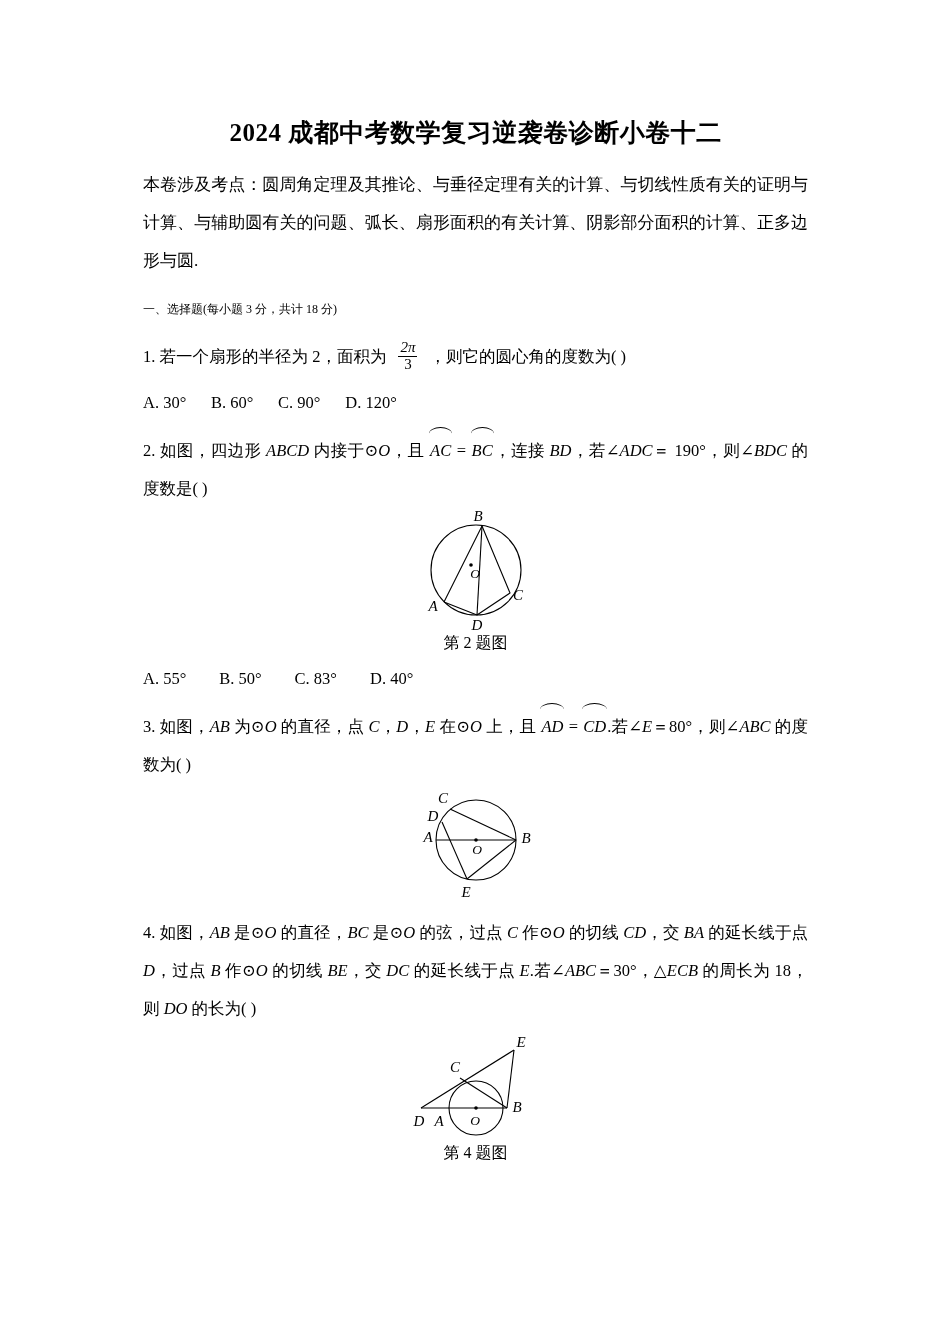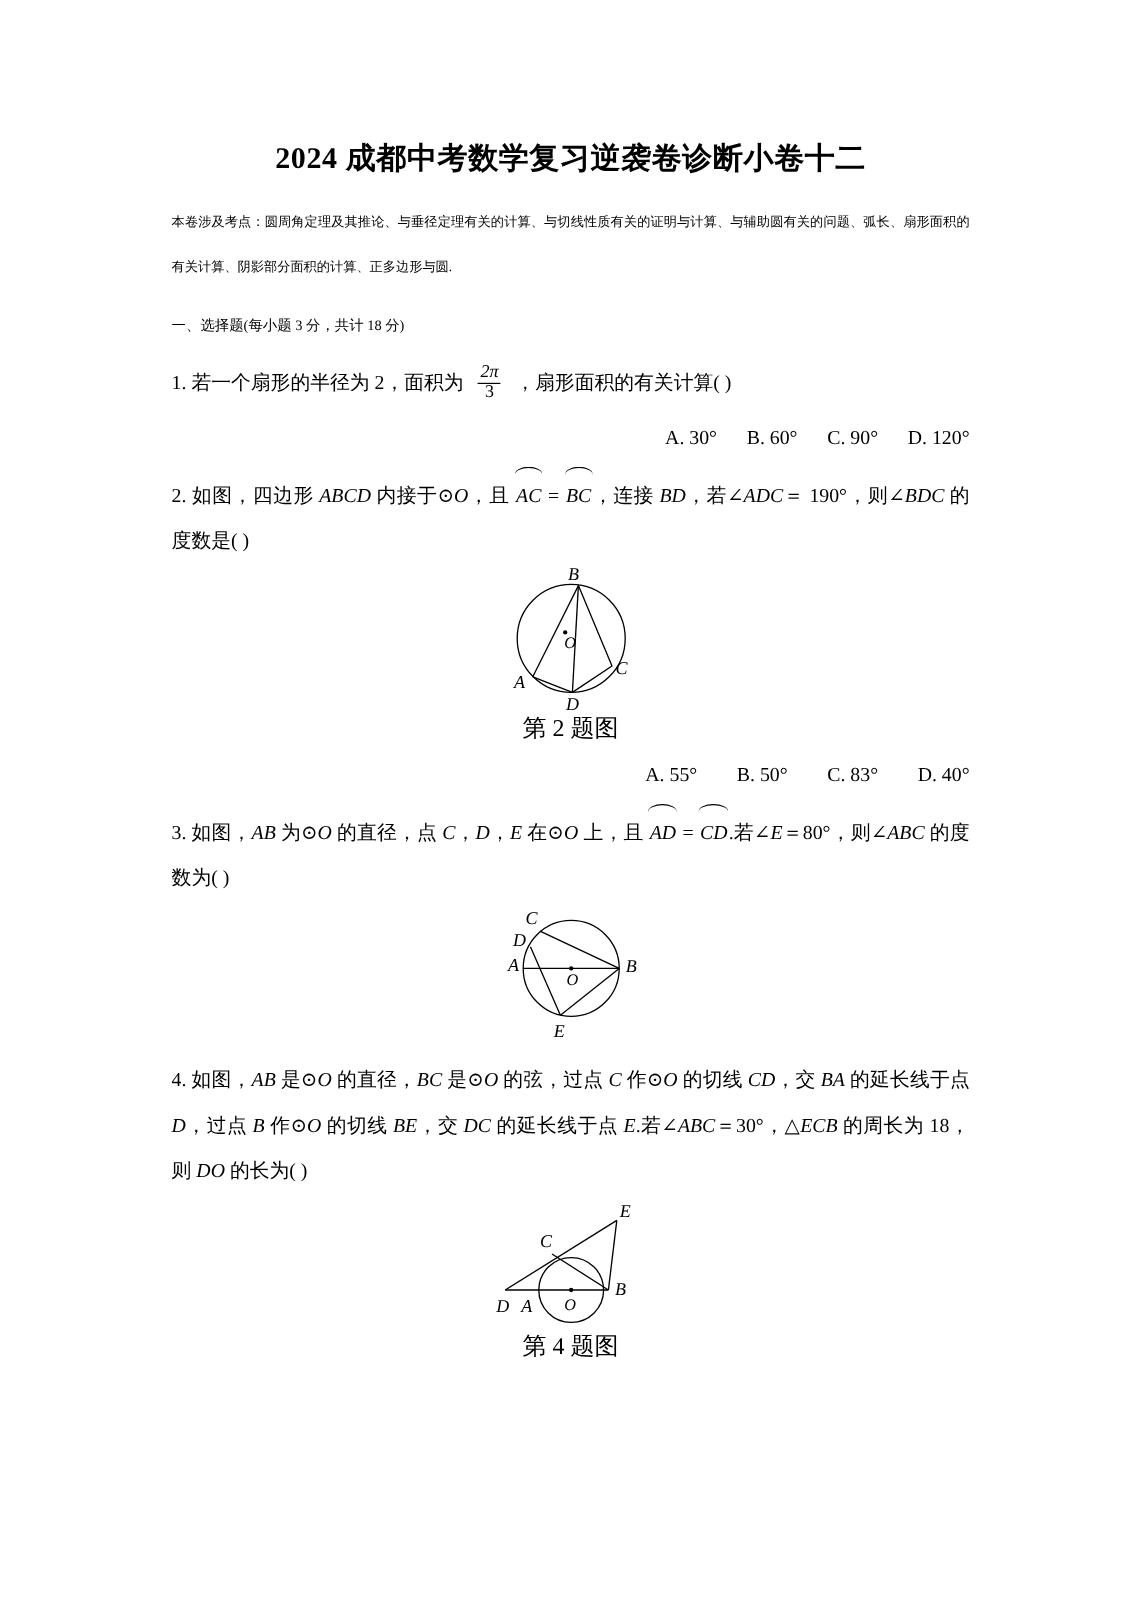--- a/index.html
+++ b/index.html
@@ -36,21 +36,21 @@
     text-align: center;
     letter-spacing: 0.5px;
     margin-top: 118px;
     margin-bottom: 0;
     line-height: 1.2;
     white-space: nowrap;
   }
 
   
   .para {
-    font-size: 11px;
+    font-size: 17px;
     line-height: 38px;
     text-align: justify;
     text-justify: inter-ideograph;
     margin: 0;
   }
   .intro {
     margin-top: 18px;
   }
   .section-head {
     font-size: 12px;
@@ -65,21 +65,20 @@
     margin-top: 10px;
     text-align: justify;
     text-justify: inter-ideograph;
   }
   .opts {
     font-size: 16.5px;
     line-height: 38px;
     margin: 0;
     margin-top: 8px;
     white-space: pre;
-    text-align: right;
   }
   .mi {
     font-style: italic;
     font-family: "Liberation Serif", serif;
   }
   .num { font-family: "Liberation Serif", serif; }
 
   
   .frac {
     display: inline-block;
@@ -120,21 +119,21 @@
   }
 
   
   .figure {
     width: 100%;
     text-align: center;
     margin: 0;
   }
   .figure svg { display: block; margin: 0 auto; }
   .fig-caption {
-    font-size: 20px;
+    font-size: 16px;
     text-align: center;
     margin: 0;
     line-height: 1.2;
   }
   .fig-block { margin: 0; }
 
   text.lbl {
     font-family: "Liberation Serif", serif;
     font-style: italic;
     font-size: 15px;
@@ -154,21 +153,21 @@
   <div class="content">
 
     <h1 class="doc-title">2024 成都中考数学复习逆袭卷诊断小卷十二</h1>
 
     <p class="para intro">本卷涉及考点：圆周角定理及其推论、与垂径定理有关的计算、与切线性质有关的证明与计算、与辅助圆有关的问题、弧长、扇形面积的有关计算、阴影部分面积的计算、正多边形与圆.</p>
 
     <p class="section-head">一、选择题(每小题 3 分，共计 18 分)</p>
 
     <p class="q">
       <span class="num">1.</span>
-      <span>若一个扇形的半径为 2，面积为</span><span class="frac"><span class="nume mi">2π</span><span class="deno">3</span></span><span>，扇形面积的有关计算(        )</span>
+      <span>若一个扇形的半径为 2，面积为</span><span class="frac"><span class="nume mi">2π</span><span class="deno">3</span></span><span>，则它的圆心角的度数为(        )</span>
     </p>
     <p class="opts">A. 30°      B. 60°      C. 90°      D. 120°</p>
 
     <p class="q">
       <span class="num">2.</span>
       <span>如图，四边形 </span><span class="mi">ABCD</span><span> 内接于⊙</span><span class="mi">O</span><span>，且 </span><span class="arc">AC</span><span> = </span><span class="arc">BC</span><span>，连接 </span><span class="mi">BD</span><span>，若∠</span><span class="mi">ADC</span><span>＝ 190°，则∠</span><span class="mi">BDC</span><span> 的度数是(        )</span>
     </p>
 
     <div class="fig-block">
       <div class="figure">

